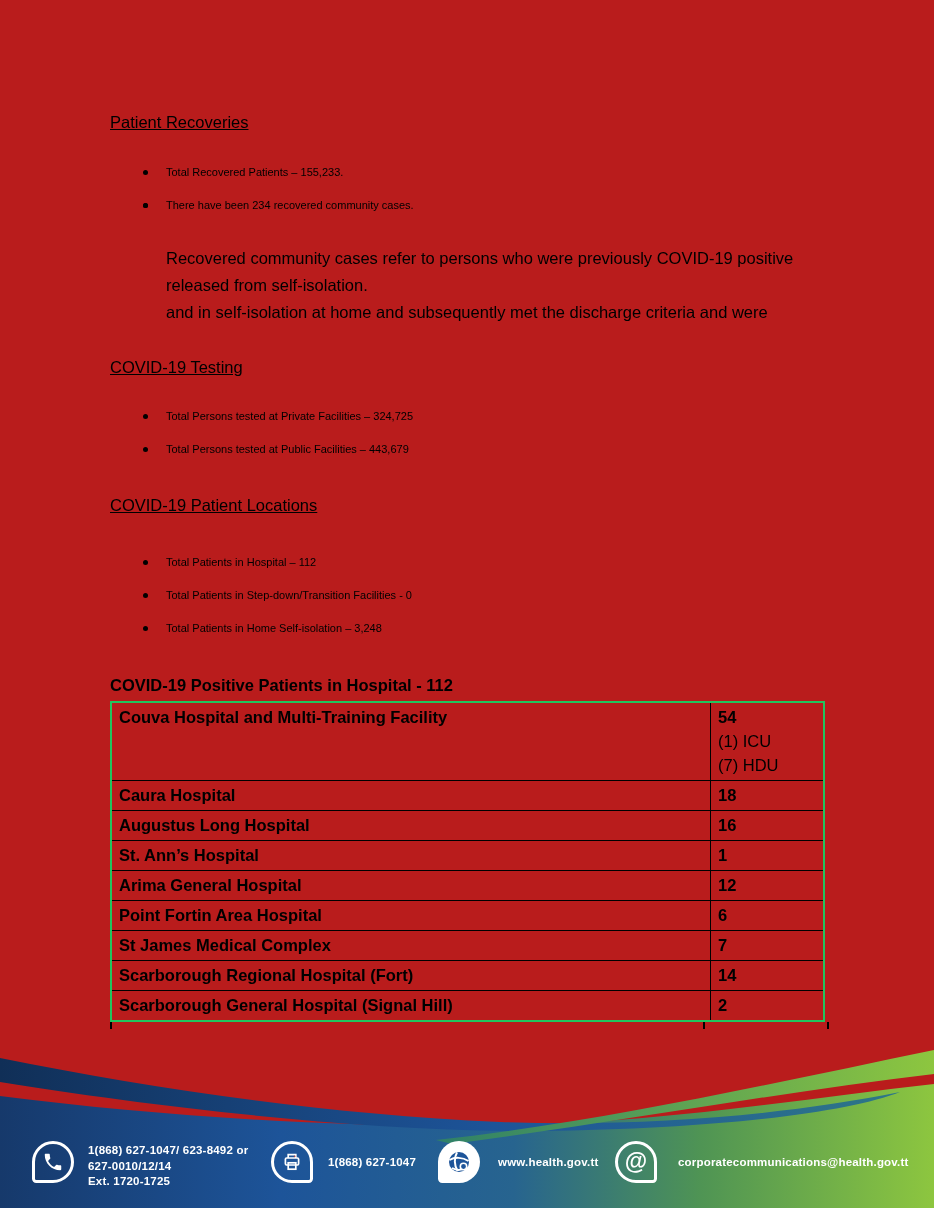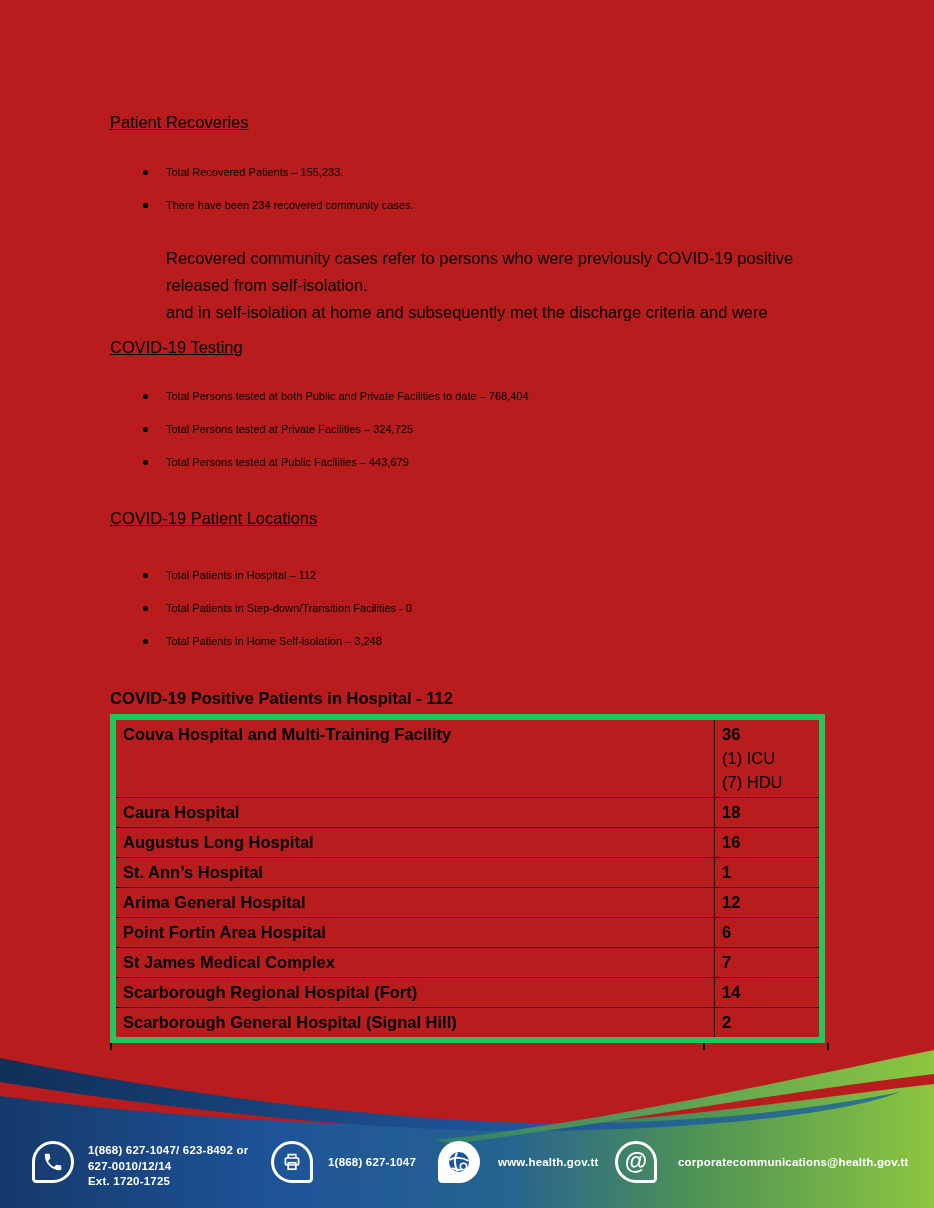--- a/index.html
+++ b/index.html
@@ -13,25 +13,25 @@
 
   .shead { font-size:16.5px; font-weight:400; text-decoration:underline; margin:0; line-height:19px; }
   .blist { list-style:none; margin:0; padding:0; }
   .blist li { position:relative; padding-left:56px; margin-top:14px; font-size:11px; line-height:19px; }
   .blist li:first-child { margin-top:0; }
   .blist li.tight { margin-top:6px; }
   .dot { position:absolute; left:33px; top:7px; width:5px; height:5px; border-radius:50%; background:#000; }
 
   .mt31 { margin-top:31px; } .mt30 { margin-top:30px; } .mt38 { margin-top:38px; }
   .note { margin:30px 0 0 56px; width:710px; font-size:16.5px; line-height:27px; }
-  .h-test { margin-top:12px; } .h-loc { margin-top:37px; }
+  .h-test { margin-top:32px; } .h-loc { margin-top:37px; }
 
   .ttitle { margin-top:37px; font-size:16.5px; font-weight:700; line-height:20px; }
   table.hosp { border-collapse:collapse; margin-top:6px; width:715px; table-layout:fixed; }
-  table.hosp { border:6px solid #22c55e;padding-left:9px; }
+  table.hosp { border:2px solid #22c55e;padding-left:9px; }
   table.hosp td { border:1.5px solid #000; vertical-align:top; padding:2px 6px 3px 7px; font-size:16.5px; line-height:24px; }
   td.hname { width:585px; font-weight:700; }
   td.hval  { font-weight:700; }
   .subval { font-weight:400; }
   .stub { width:715px; height:7px; border-left:2px solid #000; border-right:2px solid #000; position:relative; }
   .stub-div { position:absolute; left:591px; top:0; width:1.5px; height:7px; background:#000; }
 
   .wavefooter { position:absolute; left:0; top:1030px; width:896px; height:178px; }
   .wavefooter svg.waves { position:absolute; left:0; top:0; }
 
@@ -66,39 +66,38 @@
       <li class="tight"><span class="dot"></span><span>There have been 234 recovered community cases.</span></li>
     </ul>
     <div class="note">
       <div>Recovered community cases refer to persons who were previously COVID-19 positive</div>
       <div>released from self-isolation.</div>
       <div>and in self-isolation at home and subsequently met the discharge criteria and were</div>
     </div>
 
     <h2 class="shead h-test">COVID-19 Testing</h2>
     <ul class="blist mt30">
-      <li><span class="dot"></span><span>Total Persons tested at both Public and Private Facilities to date – 768,404</span></li>
       <li><span class="dot"></span><span>Total Persons tested at Private Facilities – 324,725</span></li>
       <li><span class="dot"></span><span>Total Persons tested at Public Facilities – 443,679</span></li>
     </ul>
 
     <h2 class="shead h-loc">COVID-19 Patient Locations</h2>
     <ul class="blist mt38">
       <li><span class="dot"></span><span>Total Patients in Hospital – 112</span></li>
       <li><span class="dot"></span><span>Total Patients in Step-down/Transition Facilities - 0</span></li>
       <li><span class="dot"></span><span>Total Patients in Home Self-isolation – 3,248</span></li>
     </ul>
 
     <div class="ttitle">COVID-19 Positive Patients in Hospital - 112</div>
     <table class="hosp">
       <tbody>
         <tr>
           <td class="hname">Couva Hospital and Multi-Training Facility</td>
           <td class="hval">
-            <div>36</div>
+            <div>54</div>
             <div class="subval">(1) ICU</div>
             <div class="subval">(7) HDU</div>
           </td>
         </tr>
         <tr>
           <td class="hname">Caura Hospital</td>
           <td class="hval">18</td>
         </tr>
         <tr>
           <td class="hname">Augustus Long Hospital</td>

